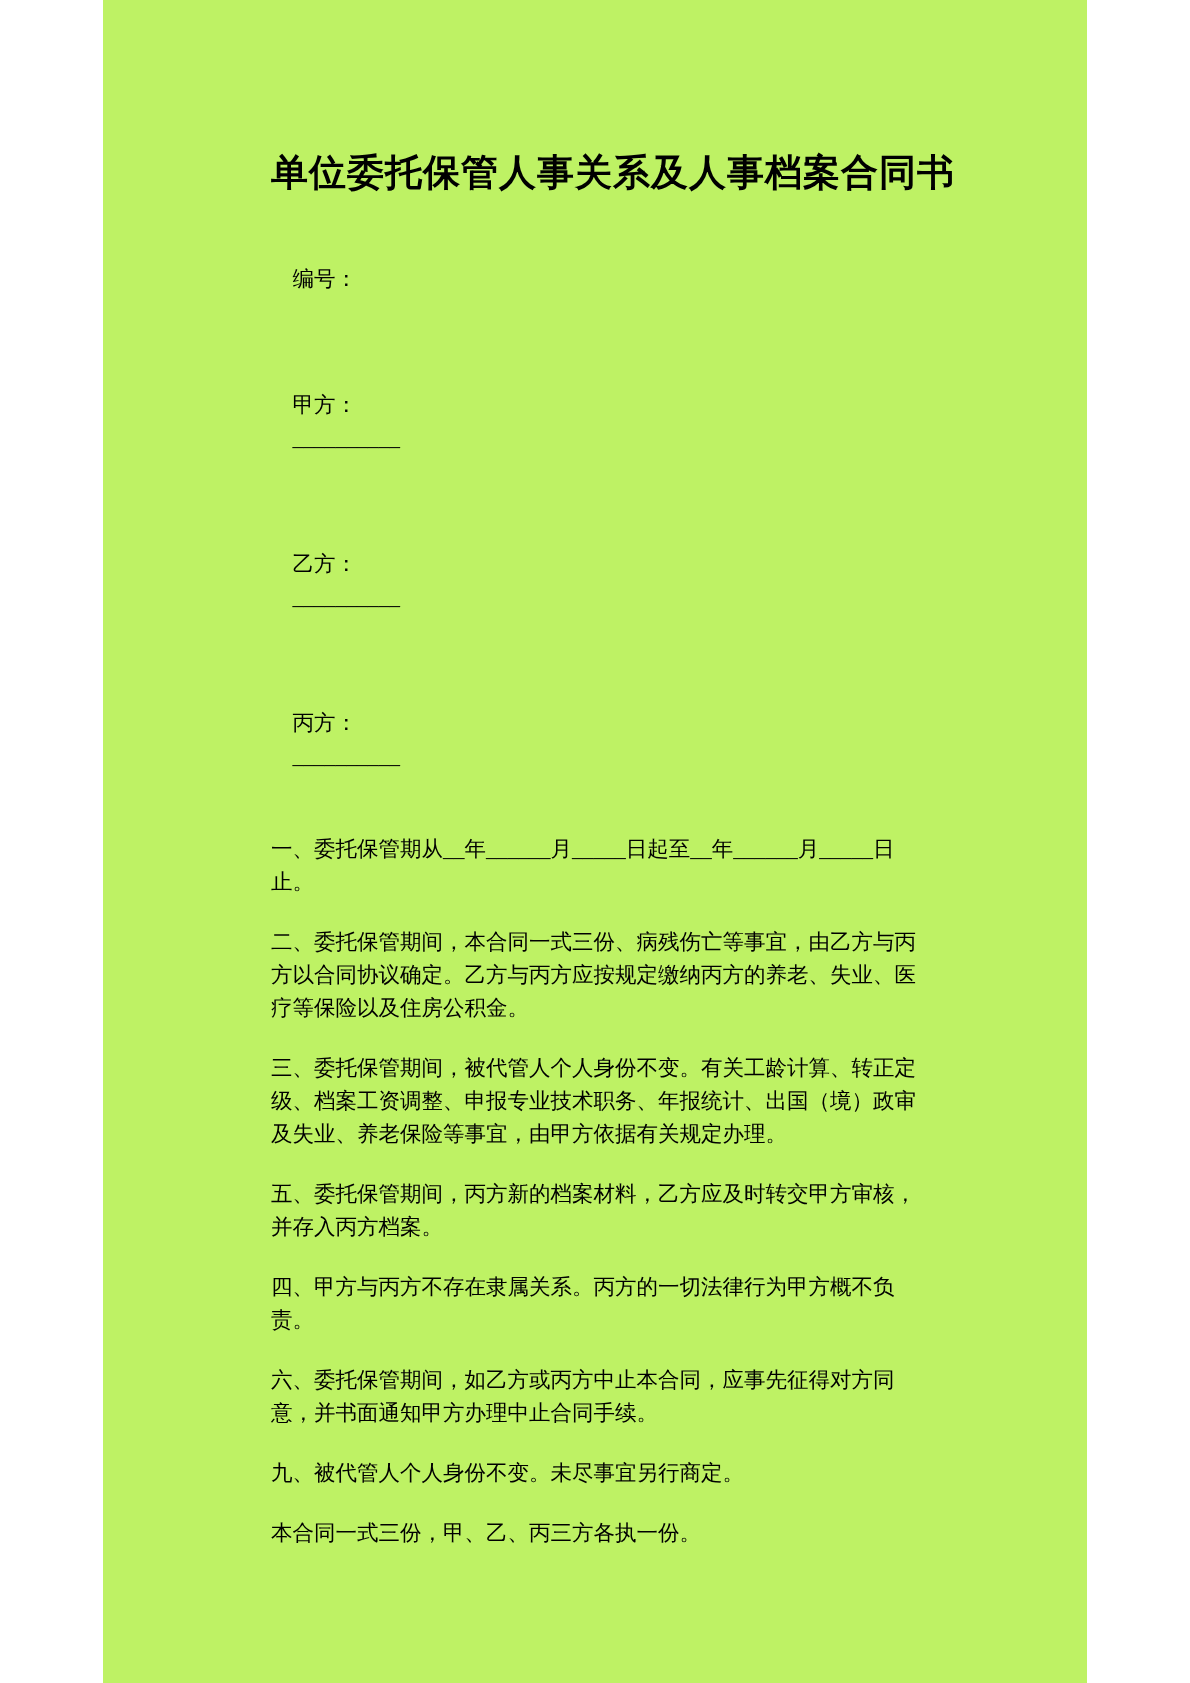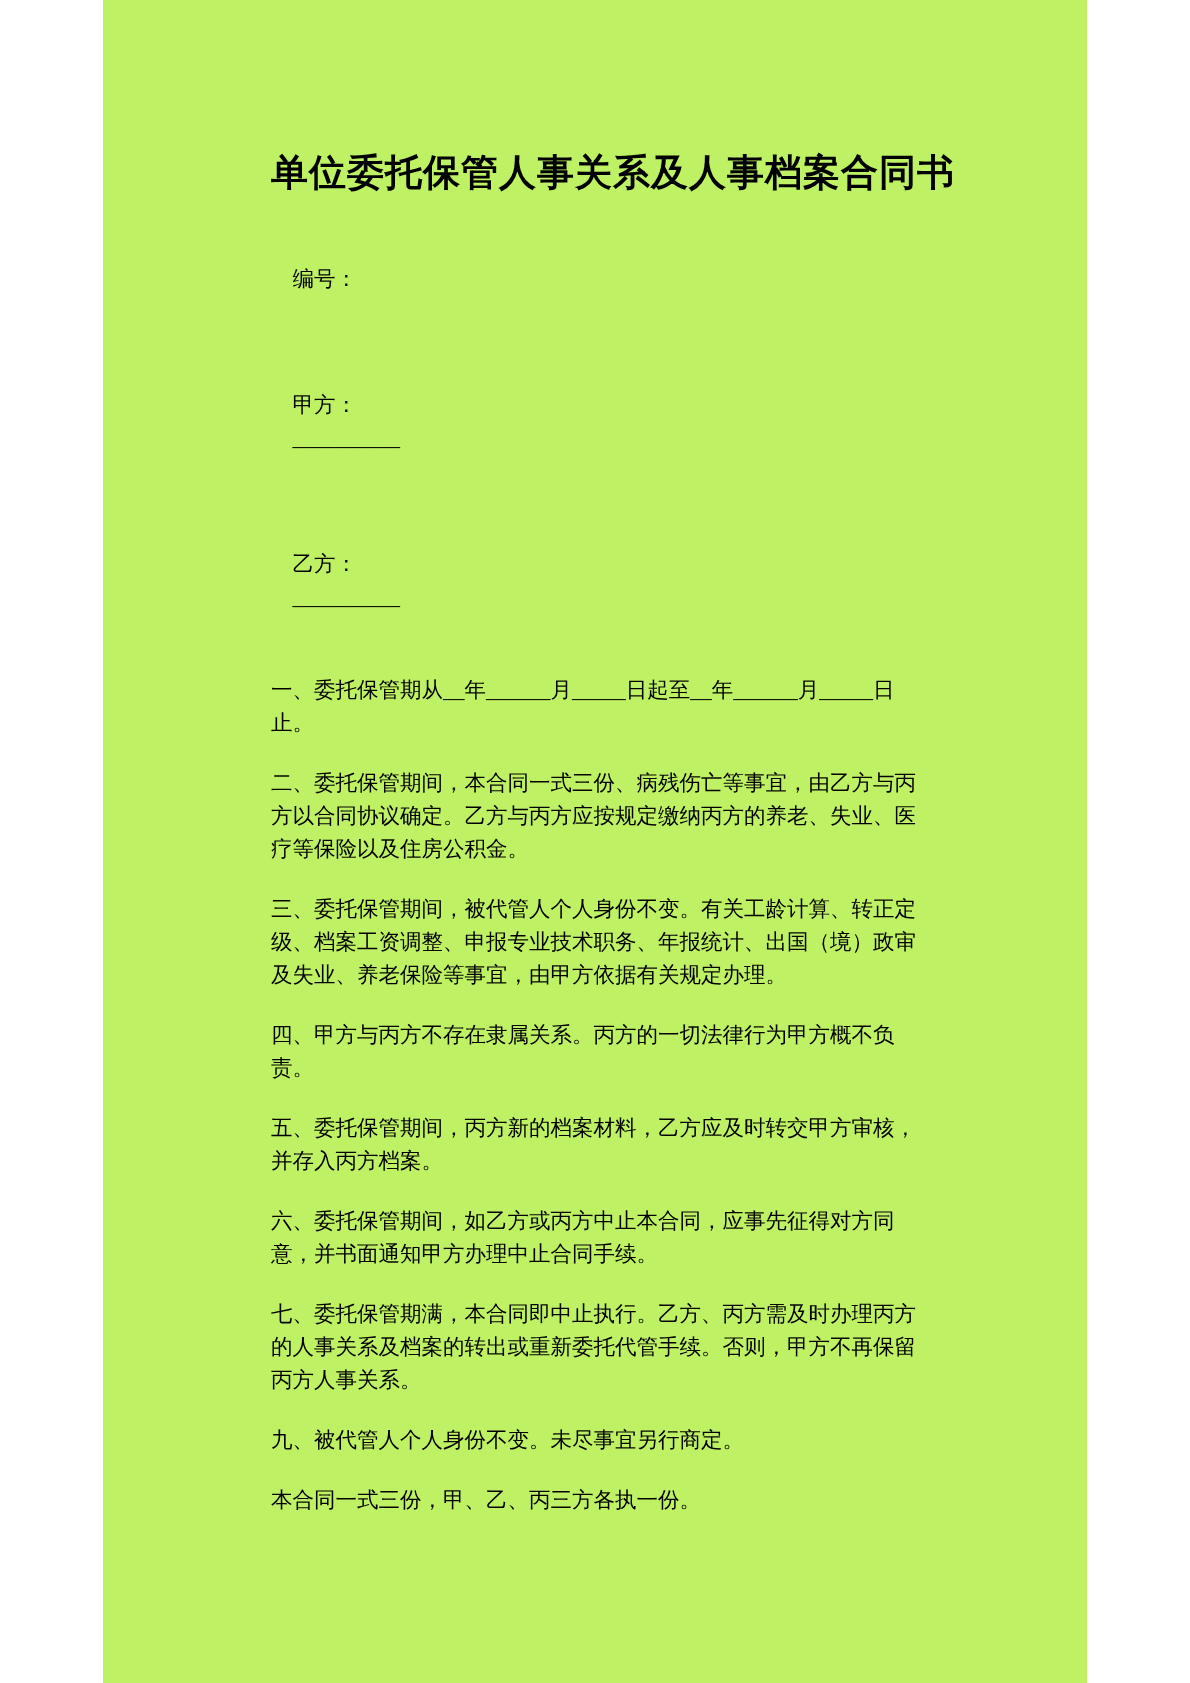--- a/index.html
+++ b/index.html
@@ -52,26 +52,29 @@
   <p class="para party-row">
     <span>甲方：</span>
     <span class="blank">__________</span>
   </p>
 
   <p class="para party-row">
     <span>乙方：</span>
     <span class="blank">__________</span>
   </p>
 
+  <p class="para party-row">
+    <span>丙方：</span>
+    <span class="blank">__________</span>
+  </p>
 
 
   <p class="para">一、委托保管期从__年______月_____日起至__年______月_____日止。</p>
   <p class="para">二、委托保管期间，本合同一式三份、病残伤亡等事宜，由乙方与丙方以合同协议确定。乙方与丙方应按规定缴纳丙方的养老、失业、医疗等保险以及住房公积金。</p>
   <p class="para">三、委托保管期间，被代管人个人身份不变。有关工龄计算、转正定级、档案工资调整、申报专业技术职务、年报统计、出国（境）政审及失业、养老保险等事宜，由甲方依据有关规定办理。</p>
+  <p class="para">五、委托保管期间，丙方新的档案材料，乙方应及时转交甲方审核，并存入丙方档案。</p>
   <p class="para">四、甲方与丙方不存在隶属关系。丙方的一切法律行为甲方概不负责。</p>
-  <p class="para">五、委托保管期间，丙方新的档案材料，乙方应及时转交甲方审核，并存入丙方档案。</p>
   <p class="para">六、委托保管期间，如乙方或丙方中止本合同，应事先征得对方同意，并书面通知甲方办理中止合同手续。</p>
-  <p class="para">七、委托保管期满，本合同即中止执行。乙方、丙方需及时办理丙方的人事关系及档案的转出或重新委托代管手续。否则，甲方不再保留丙方人事关系。</p>
   <p class="para">九、被代管人个人身份不变。未尽事宜另行商定。</p>
 
   <p class="para">本合同一式三份，甲、乙、丙三方各执一份。</p>
 
 </div>
 
 </body></html>

